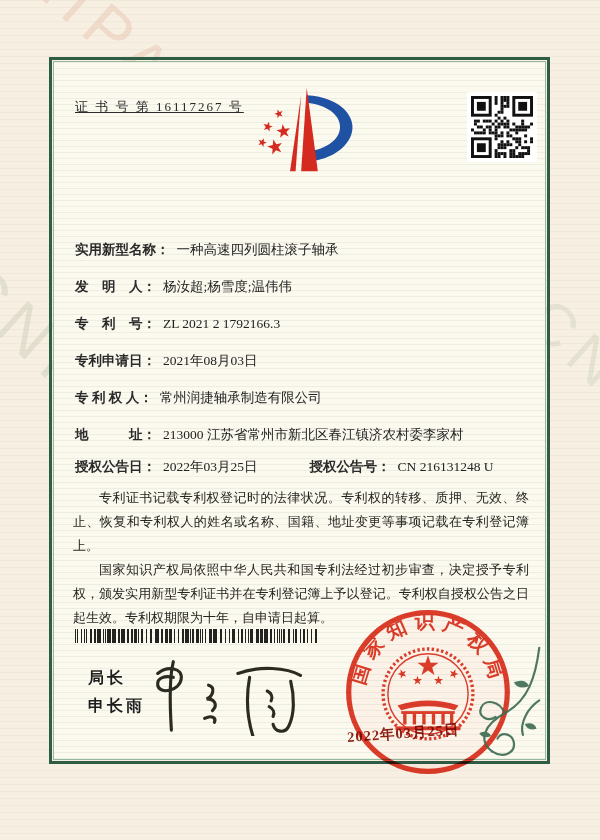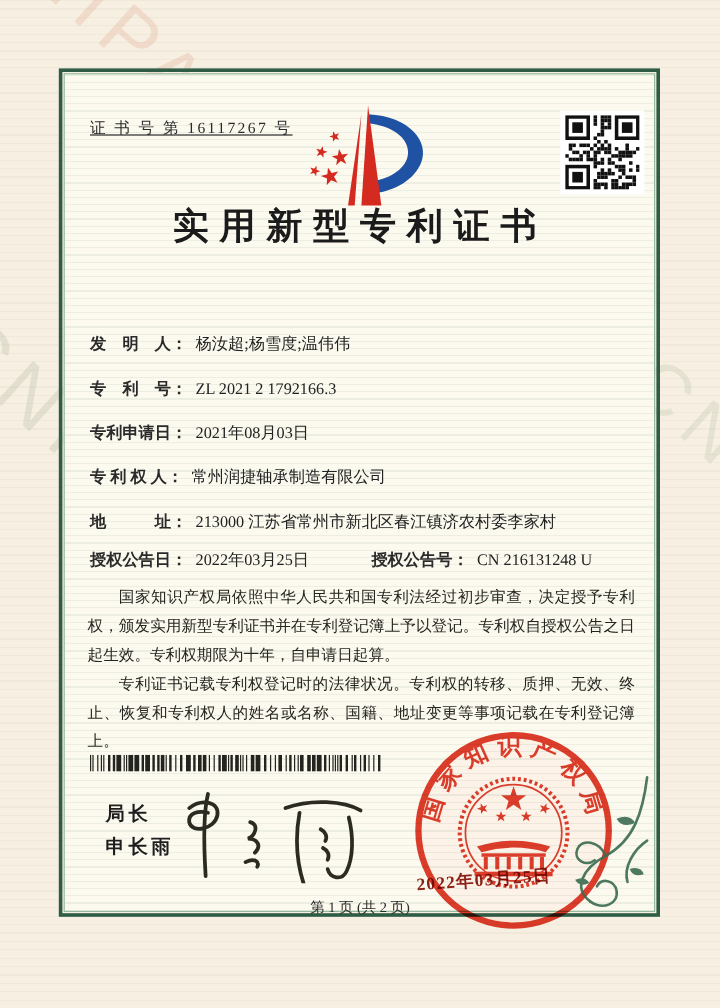--- a/index.html
+++ b/index.html
@@ -200,44 +200,46 @@
       <rect x="3" y="3" width="15" height="15" fill="#fff"></rect>
       <rect x="6" y="6" width="9" height="9" fill="#111"></rect>
       <rect x="42" y="0" width="21" height="21" fill="#111"></rect>
       <rect x="45" y="3" width="15" height="15" fill="#fff"></rect>
       <rect x="48" y="6" width="9" height="9" fill="#111"></rect>
       <rect x="0" y="42" width="21" height="21" fill="#111"></rect>
       <rect x="3" y="45" width="15" height="15" fill="#fff"></rect>
       <rect x="6" y="48" width="9" height="9" fill="#111"></rect>
     </svg>
 
-  <div class="title">实用新型专利证书</div>
-
+
+  <div class="row" style="top:241px">
+    <span class="lbl">实用新型名称：</span><span class="val">一种高速四列圆柱滚子轴承</span>
+  </div>
   <div class="row" style="top:278px">
     <span class="lbl">发　明　人：</span><span class="val">杨汝超;杨雪度;温伟伟</span>
   </div>
   <div class="row" style="top:315px">
     <span class="lbl">专　利　号：</span><span class="val">ZL 2021 2 1792166.3</span>
   </div>
   <div class="row" style="top:352px">
     <span class="lbl">专利申请日：</span><span class="val">2021年08月03日</span>
   </div>
   <div class="row" style="top:389px">
     <span class="lbl">专 利 权 人：</span><span class="val">常州润捷轴承制造有限公司</span>
   </div>
   <div class="row" style="top:426px">
     <span class="lbl">地　　　址：</span><span class="val">213000 江苏省常州市新北区春江镇济农村委李家村</span>
   </div>
   <div class="row" style="top:458px">
     <span class="lbl">授权公告日：</span><span class="val">2022年03月25日</span><span class="lbl2">授权公告号：</span><span class="val">CN 216131248 U</span>
   </div>
 
   <div class="paras">
+    <p>专利证书记载专利权登记时的法律状况。专利权的转移、质押、无效、终止、恢复和专利权人的姓名或名称、国籍、地址变更等事项记载在专利登记簿上。</p>
     <p>国家知识产权局依照中华人民共和国专利法经过初步审查，决定授予专利权，颁发实用新型专利证书并在专利登记簿上予以登记。专利权自授权公告之日起生效。专利权期限为十年，自申请日起算。</p>
-    <p>专利证书记载专利权登记时的法律状况。专利权的转移、质押、无效、终止、恢复和专利权人的姓名或名称、国籍、地址变更等事项记载在专利登记簿上。</p>
   </div>
 
   <svg id="barcode" viewBox="0 0 245 14" preserveAspectRatio="none">
       <rect x="0" y="0" width="1" height="14" fill="#23231f"></rect>
       <rect x="2" y="0" width="1" height="14" fill="#23231f"></rect>
       <rect x="6" y="0" width="1" height="14" fill="#23231f"></rect>
       <rect x="9" y="0" width="1" height="14" fill="#23231f"></rect>
       <rect x="11" y="0" width="1" height="14" fill="#23231f"></rect>
       <rect x="15" y="0" width="2" height="14" fill="#23231f"></rect>
       <rect x="19" y="0" width="2" height="14" fill="#23231f"></rect>
@@ -348,15 +350,14 @@
   <svg id="flourish" width="100" height="120" viewBox="0 0 110 130" fill="none" stroke="#3c6b50" stroke-width="2.4" stroke-linecap="round" opacity="0.9">
     <path d="M96,2 C92,34 84,60 58,74 C36,86 28,104 44,116"></path>
     <path d="M44,116 C56,124 70,118 68,106 C66,96 54,94 50,102"></path>
     <path d="M58,74 C52,60 36,58 32,68 C28,78 40,84 48,78"></path>
     <path d="M96,60 C84,68 74,84 78,98"></path>
     <path d="M68,40 q12,-5 17,4 q-12,5 -17,-4 Z" fill="#3c6b50" stroke="none"></path>
     <path d="M80,86 q10,-3 13,5 q-10,3 -13,-5 Z" fill="#3c6b50" stroke="none"></path>
     <path d="M30,96 q9,-4 13,3 q-9,4 -13,-3 Z" fill="#3c6b50" stroke="none"></path>
   </svg>
 
-  <div class="page-note">第 1 页 (共 2 页)</div>
 
 </div>
 
 </body></html>

